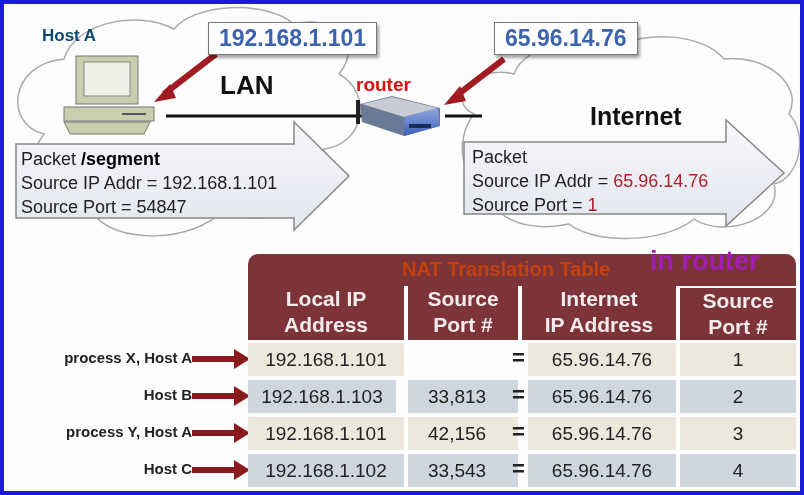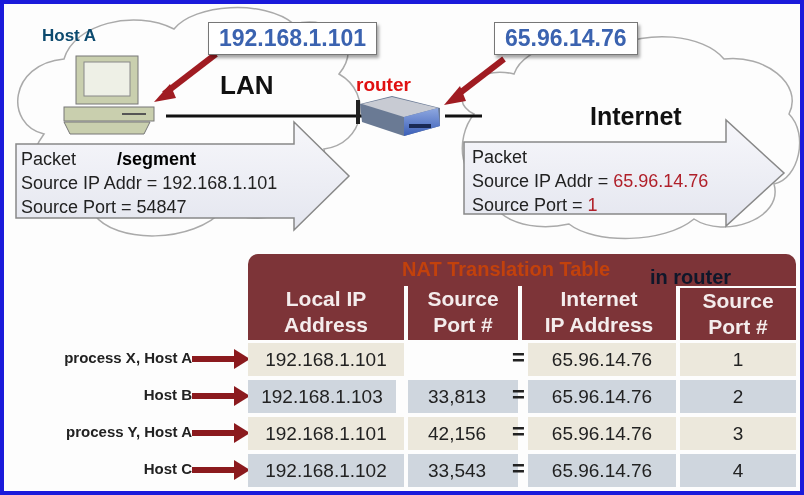--- a/index.html
+++ b/index.html
@@ -93,34 +93,34 @@
 
   <div class="txt" style="left:38px;top:22px;font-weight:bold;font-size:17px;color:#0c4a6e;">Host A</div>
   <div class="txt" style="left:216px;top:66px;font-weight:bold;font-size:26px;color:#111;">LAN</div>
   <div class="txt" style="left:352px;top:70px;font-weight:bold;font-size:19px;color:#e01010;">router</div>
   <div class="txt" style="left:586px;top:98px;font-weight:bold;font-size:25px;color:#111;">Internet</div>
 
   <div class="ipbox" style="left:204px;top:18px;">192.168.1.101</div>
   <div class="ipbox" style="left:490px;top:18px;">65.96.14.76</div>
 
   <div class="pkt" style="left:17px;top:143px;">
-    <div><span>Packet</span> <span style="font-weight:bold;color:#000;margin-left:36px;">/segment</span></div>
+    <div><span>Packet</span> <span style="font-weight:bold;color:#000;">/segment</span></div>
     <div><span>Source IP Addr = </span><span>192.168.1.101</span></div>
     <div><span>Source Port = </span><span>54847</span></div>
   </div>
 
   <div class="pkt" style="left:468px;top:141px;">
     <div><span>Packet</span></div>
     <div><span>Source IP Addr = </span><span style="color:#b0202a;">65.96.14.76</span></div>
     <div><span>Source Port = </span><span style="color:#b0202a;">1</span></div>
   </div>
 
   <div class="nat-head" style="left:244px;top:250px;width:548px;height:86px;"></div>
   <div class="txt" style="left:398px;top:254px;font-weight:bold;font-size:20px;color:#c2410c;">NAT Translation Table</div>
-  <div class="txt" style="left:646px;top:262px;font-size:20px;color:#0f172a;font-weight:bold;">in router</div>
+  <div class="txt" style="left:646px;top:242px;font-size:27px;color:#a21caf;font-weight:bold;">in router</div>
 
   <div class="abs" style="left:400px;top:282px;width:4px;height:54px;background:#fdfdfd;"></div>
   <div class="abs" style="left:514px;top:282px;width:4px;height:54px;background:#fdfdfd;"></div>
   <div class="abs" style="left:672px;top:282px;width:4px;height:54px;background:#fdfdfd;"></div>
   <div class="abs" style="left:672px;top:282px;width:120px;height:2px;background:#fdfdfd;"></div>
 
   <div class="hcell" style="left:244px;top:282px;width:156px;">
     <div>Local IP</div>
       <div>Address</div>
   </div>

